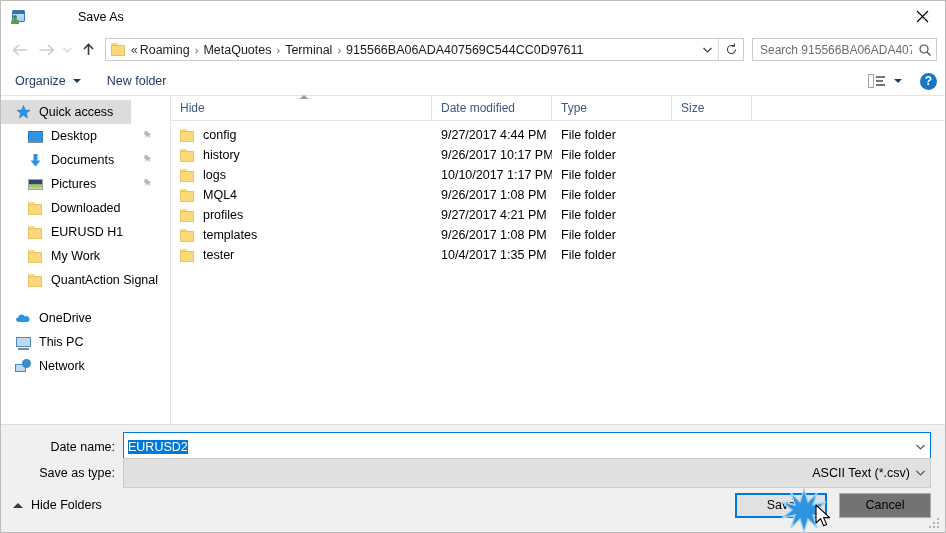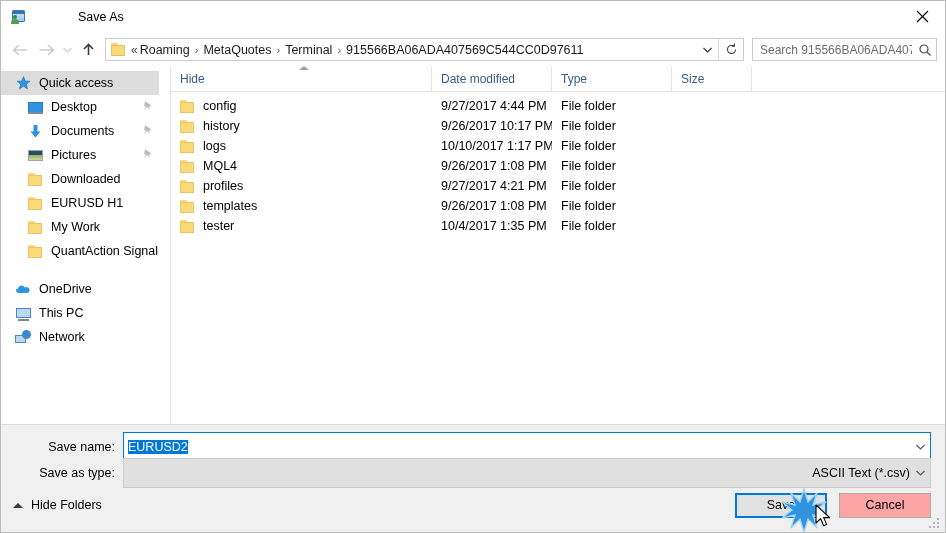--- a/index.html
+++ b/index.html
@@ -305,21 +305,21 @@
     padding-left: 26px;
     position: relative;
     box-sizing: border-box;
     font-size: 12.5px;
     color: #000;
     white-space: nowrap;
   }
   .sb-item.root { padding-left: 14px; }
   .sb-item.selected {
     background: #dcdcdc;
-    width: 158px;
+    width: 130px;
   }
   .sb-icon {
     width: 17px;
     height: 17px;
     margin-right: 7px;
     position: relative;
     flex: 0 0 auto;
   }
   .sb-label { flex: 0 0 auto; }
   .sb-pin {
@@ -575,21 +575,21 @@
   .footer-spacer { flex: 1; }
   .btn {
     width: 92px;
     height: 25px;
     font-size: 12.5px;
     color: #000;
     display: flex;
     align-items: center;
     justify-content: center;
     box-sizing: border-box;
-    background: #fca5a5;
+    background: #737373;
     border: 1px solid #adadad;
     margin-left: 12px;
   }
   .btn.primary {
     background: #e1e1e1;
     border: 2px solid #0078d7;
   }
   .grip {
     position: absolute;
     right: 3px;
@@ -699,20 +699,42 @@
       <input type="text" placeholder="Search 915566BA06ADA40756..." style="">
       <div class="search-icon">
         <svg width="14" height="14" viewBox="0 0 14 14">
           <circle cx="6" cy="6" r="4" fill="none" stroke="#4a4a4a" stroke-width="1.2"></circle>
           <line x1="9" y1="9" x2="12.5" y2="12.5" stroke="#4a4a4a" stroke-width="1.2"></line>
         </svg>
       </div>
     </div>
   </div>
 
+  <div class="toolbar">
+    <div class="tb-item">
+      <span>Organize</span>
+      <span class="tb-caret"></span>
+    </div>
+    <div class="tb-item">
+      <span>New folder</span>
+    </div>
+    <div class="tb-spacer"></div>
+    <div class="tb-view">
+      <span class="view-glyph">
+        <span class="vbox"></span>
+        <span class="vline" style="top:2px; width:9px;"></span>
+        <span class="vline" style="top:6px; width:7px;"></span>
+        <span class="vline" style="top:10px; width:9px;"></span>
+      </span>
+      <span class="tb-caret" style="margin-left:9px"></span>
+    </div>
+    <div class="help-btn">
+      <span>?</span>
+    </div>
+  </div>
 
   <div class="body-area">
 
     <div class="sidebar">
 
       <div class="sb-item root selected">
         <span class="sb-icon ic-star">
           <svg width="17" height="17" viewBox="0 0 17 17">
             <path d="M8.5 1.5 L10.3 6 L15 6.3 L11.4 9.3 L12.6 14 L8.5 11.3 L4.4 14 L5.6 9.3 L2 6.3 L6.7 6 Z" fill="#2f93e0" stroke="#1f7ac0" stroke-width="0.6"></path>
           </svg>
@@ -922,21 +944,21 @@
           <div class="cell c-date">10/4/2017 1:35 PM</div>
           <div class="cell c-type">File folder</div>
           <div class="cell c-size"></div>
         </div>
       </div>
     </div>
   </div>
 
   <div class="form-area">
     <div class="form-row">
-      <div class="form-label">Save name:</div>
+      <div class="form-label">Date name:</div>
       <div class="combo filename">
         <div class="val"><span class="sel">EURUSD2</span></div>
         <div class="arrow">
           <svg width="11" height="8" viewBox="0 0 11 8">
             <path d="M1.5 2 L5.5 6 L9.5 2" fill="none" stroke="#5a5a5a" stroke-width="1.2"></path>
           </svg>
         </div>
       </div>
     </div>
     <div class="form-row">

